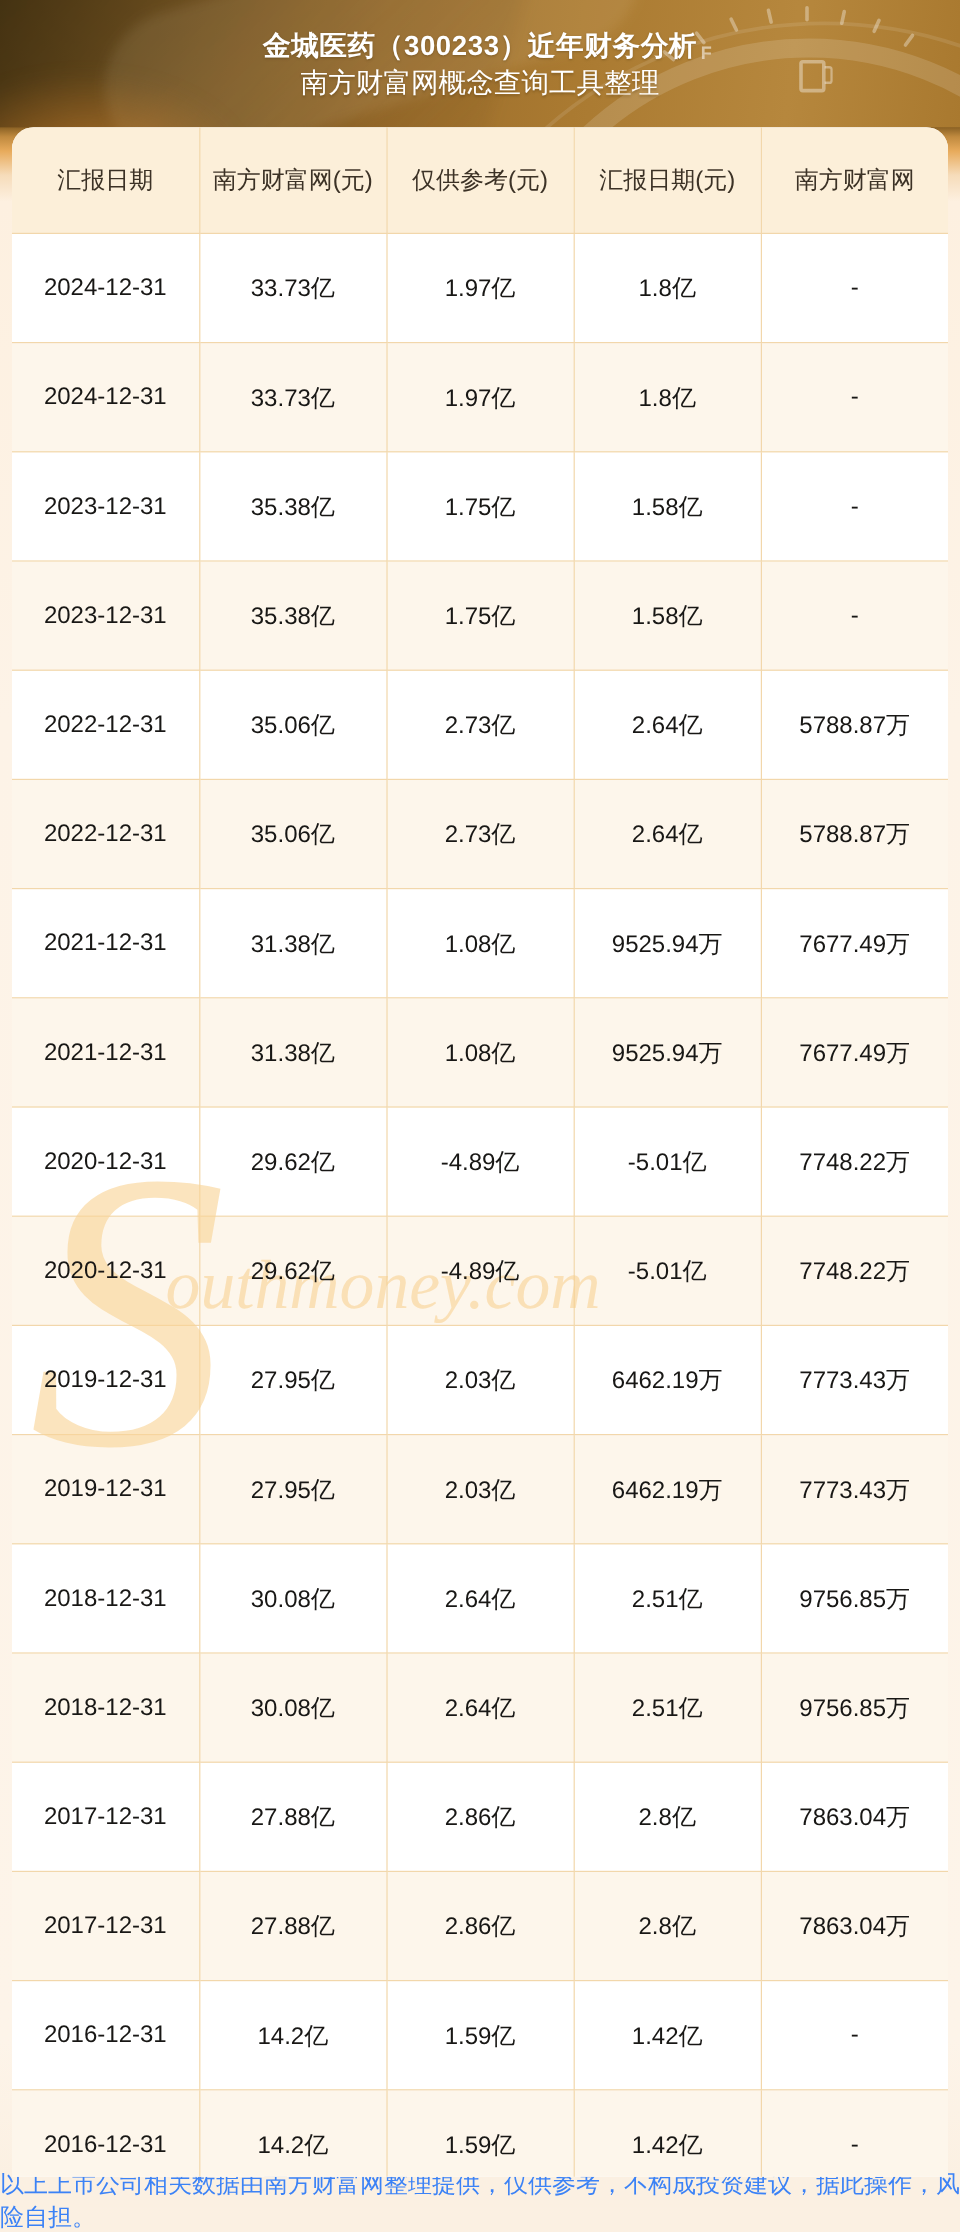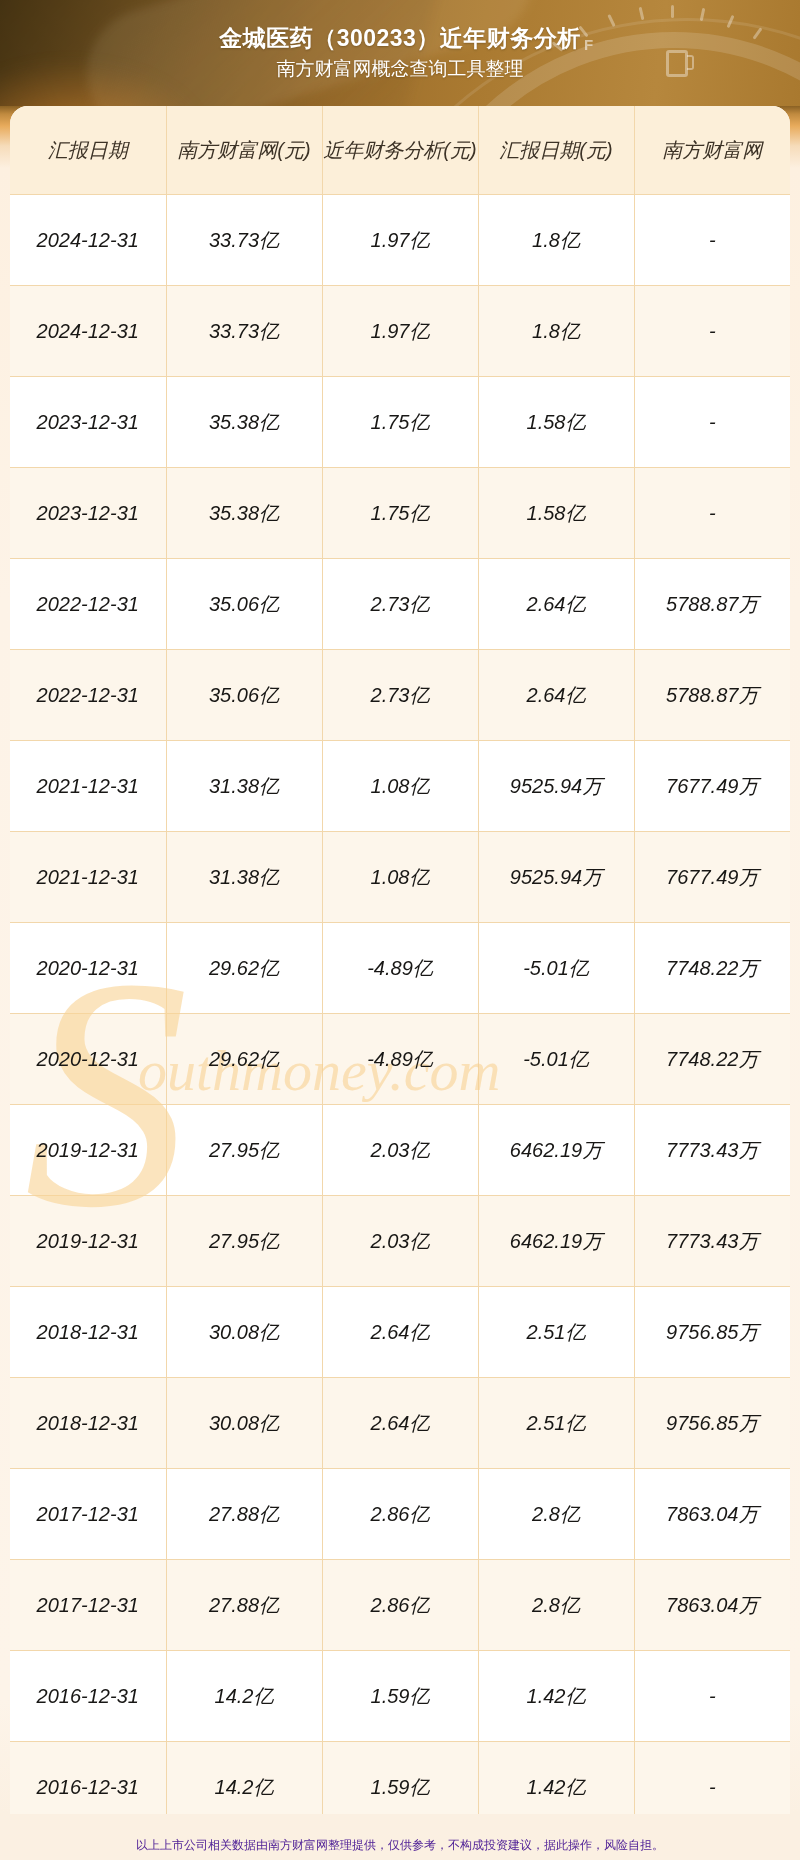--- a/index.html
+++ b/index.html
@@ -30,46 +30,46 @@
   .tick{position:absolute;width:3px;height:13px;background:rgba(255,255,255,.34);border-radius:2px;}
   .gauge-f{position:absolute;left:584px;top:36px;font-size:15px;font-weight:bold;
     color:rgba(255,255,255,.55);}
   .pump{position:absolute;left:666px;top:50px;width:16px;height:21px;
     border:3px solid rgba(255,255,255,.38);border-radius:3px;}
   .pump:after{content:"";position:absolute;right:-9px;top:2px;width:5px;height:11px;
     border:2px solid rgba(255,255,255,.38);border-left:none;border-radius:0 3px 3px 0;}
   .title,.subtitle{position:absolute;left:0;width:100%;text-align:center;color:#fff;}
   .title{top:24px;font-size:23px;line-height:28px;font-weight:700;letter-spacing:.5px;
     text-shadow:0 1px 2px rgba(60,40,5,.35);}
-  .subtitle{top:55px;font-size:19px;line-height:28px;font-weight:400;
+  .subtitle{top:55px;font-size:23px;line-height:28px;font-weight:400;
     text-shadow:0 1px 2px rgba(60,40,5,.3);}
   
   .card{
     position:relative;margin:0 10px;height:1708px;
     border-radius:18px 18px 0 0;overflow:hidden;background:#ffffff;
   }
-  table{width:100%;border-collapse:collapse;table-layout:fixed;border-style:hidden;font-style:italic;}
+  table{width:100%;border-collapse:collapse;table-layout:fixed;border-style:hidden;}
   th,td{border:1px solid #f2d7ab;text-align:center;vertical-align:middle;padding:0;}
   th{height:88px;background:#fcefd9;font-size:20px;font-weight:400;color:#3c3226;}
   td{height:90px;font-size:20px;color:#181715;}
   tbody tr:nth-child(odd) td{background:#ffffff;}
   tbody tr:nth-child(even) td{background:#fdf6eb;}
   td span{position:relative;z-index:6;}
   
   .wm{position:absolute;left:0;top:0;width:100%;height:100%;pointer-events:none;z-index:4;}
   .wm span{position:absolute;line-height:1;white-space:nowrap;}
   .wm-s{left:14px;top:822px;font-family:"Liberation Serif","DejaVu Serif",serif;
     font-style:italic;font-size:330px;color:rgba(248,211,150,.62);}
   .wm-cn{left:186px;top:864px;font-size:72px;font-weight:700;letter-spacing:24px;
     color:rgba(125,114,102,.36);}
   .wm-script{left:128px;top:936px;font-family:"Liberation Serif","DejaVu Serif",serif;
     font-style:italic;font-size:58px;color:rgba(248,206,138,.55);}
   
-  .footer{height:46px;display:flex;align-items:flex-end;justify-content:center;
-    padding-bottom:6px;box-sizing:border-box;font-size:12px;color:#4c1d95;}
+  .footer{height:46px;display:flex;align-items:center;justify-content:center;
+    padding-bottom:6px;box-sizing:border-box;font-size:20px;color:#3b82f6;}
 </style>
 </head>
 <body>
 
 <div class="hero">
   <div class="hero-band1"></div>
   <div class="hero-band2"></div>
   <div class="hero-glow"></div>
   <div class="gauge-arc2"></div>
   <div class="gauge-arc"></div>
@@ -88,21 +88,21 @@
   <div class="title">金城医药（300233）近年财务分析</div>
   <div class="subtitle">南方财富网概念查询工具整理</div>
 </div>
 
 <div class="card">
   <table>
     <thead>
       <tr>
           <th>汇报日期</th>
           <th>南方财富网(元)</th>
-          <th>近年财务分析(元)</th>
+          <th>仅供参考(元)</th>
           <th>汇报日期(元)</th>
           <th>南方财富网</th>
         </tr>
     </thead>
     <tbody>
         <tr>
           <td><span>2024-12-31</span></td>
           <td><span>33.73亿</span></td>
           <td><span>1.97亿</span></td>
           <td><span>1.8亿</span></td>

